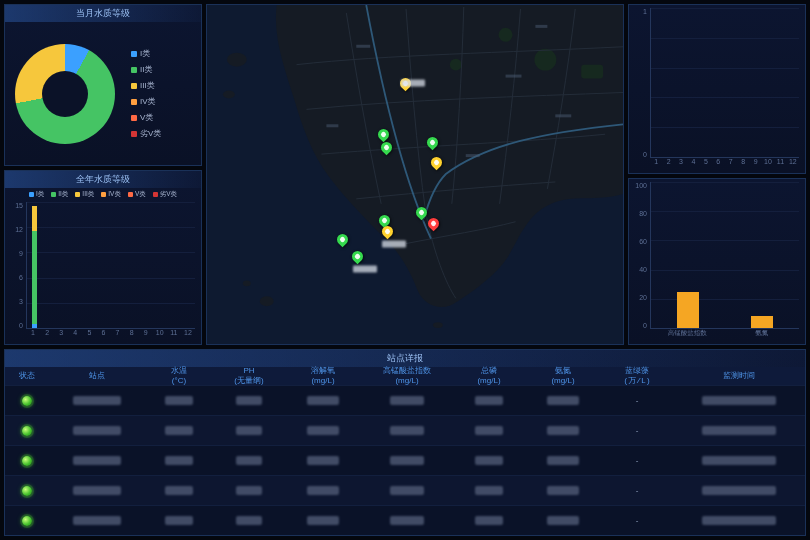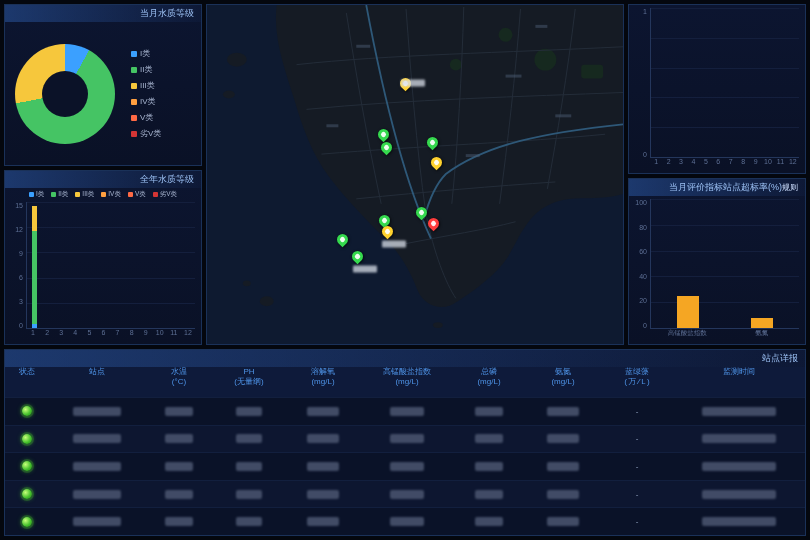--- a/index.html
+++ b/index.html
@@ -3,21 +3,21 @@
 <meta charset="utf-8">
 <style>
   html,body{margin:0;padding:0;background:#04070e;}
   body{width:810px;height:540px;overflow:hidden;font-family:"Liberation Sans",sans-serif;color:#aab6cf;}
   .wrap{width:810px;height:540px;box-sizing:border-box;padding:4px;display:flex;flex-direction:column;gap:4px;background:#04070e;}
   .toprow{display:flex;gap:4px;height:341px;}
   .col-left{width:198px;display:flex;flex-direction:column;gap:4px;}
   .col-right{width:178px;display:flex;flex-direction:column;gap:4px;}
   .col-map{flex:1;position:relative;}
   .panel{background:linear-gradient(180deg,#0c1530,#0a1126);border:1px solid #1a3158;display:flex;flex-direction:column;overflow:hidden;box-sizing:border-box;}
-  .phead{height:17px;flex:none;display:flex;align-items:center;justify-content:flex-end;padding:0 7px;background:linear-gradient(90deg,rgba(42,86,160,.55),rgba(42,86,160,.06));font-size:9px;color:#9dc2f5;}
+  .phead{height:17px;flex:none;display:flex;align-items:center;justify-content:center;padding:0 7px;background:linear-gradient(90deg,rgba(42,86,160,.55),rgba(42,86,160,.06));font-size:9px;color:#9dc2f5;}
   .rulebtn{font-size:8px;color:#cfe0ff;cursor:pointer;}
   
   .donut-body{flex:1;display:flex;align-items:center;padding:6px 10px;}
   .donut{width:100px;height:100px;border-radius:50%;position:relative;flex:none;}
   .donut::after{content:'';position:absolute;inset:27px;border-radius:50%;background:#0b1228;}
   .legend-v{display:flex;flex-direction:column;gap:5px;margin-left:16px;}
   .legend-h{display:flex;gap:7px;justify-content:center;padding:2px 0 0 0;flex:none;}
   .lg{display:flex;align-items:center;gap:3px;font-size:8px;color:#a7b4cf;white-space:nowrap;}
   .lg i{width:6px;height:6px;display:inline-block;border-radius:1px;flex:none;}
   .legend-h .lg{font-size:6.5px;gap:2px;}
@@ -39,21 +39,21 @@
   .rate-x span{font-size:6.5px;}
   
   .mappanel{background:#0e1a30;border:1px solid #1a3158;position:relative;height:100%;box-sizing:border-box;}
   .mappanel svg{position:absolute;inset:0;width:100%;height:100%;}
   .pinlayer{position:absolute;inset:0;}
   .pin{position:absolute;width:11px;height:11px;border-radius:50% 50% 50% 0;transform:rotate(-45deg);margin-left:-5px;margin-top:-12px;box-shadow:0 1px 3px rgba(0,0,0,.8);}
   .pin::after{content:'';position:absolute;inset:3px;border-radius:50%;background:rgba(255,255,255,.92);}
   .maplabel{position:absolute;width:24px;height:7px;background:#d8dee8;opacity:.75;filter:blur(1px);border-radius:1px;transform:translate(-50%,-50%);}
   
   .bottom{flex:1;min-height:0;}
-  .thead{height:30px;flex:none;display:flex;align-items:flex-start;background:#0e1a3a;}
+  .thead{height:18px;flex:none;display:flex;align-items:center;background:#0e1a3a;}
   .th{font-size:8px;color:#4e93e6;text-align:center;line-height:1.3;box-sizing:border-box;}
   .tbody{flex:1;display:flex;flex-direction:column;}
   .tr{flex:1;display:flex;align-items:center;border-top:1px solid #121f3e;}
   .tr:nth-child(even){background:#0d1630;}
   .tr:nth-child(odd){background:#0a1228;}
   .td{display:flex;justify-content:center;align-items:center;font-size:8px;color:#8fa0bd;box-sizing:border-box;}
   .dot{width:10px;height:10px;border-radius:50%;background:radial-gradient(circle at 35% 35%,#c6ff7a,#46c12d 55%,#1f7a12);box-shadow:0 0 0 2px rgba(70,193,45,.25),0 0 5px rgba(70,193,45,.8);}
   .pill{display:inline-block;height:9px;border-radius:2px;background:#4b5570;filter:blur(1.3px);opacity:.85;}
 </style>
 </head>
@@ -284,24 +284,20 @@
                 <span>9</span>
                 <span>10</span>
                 <span>11</span>
                 <span>12</span>
               </div>
             </div>
         </div>
       </div>
 
       <div class="panel" style="flex:1;">
-        <div class="phead">
-          <span>当月评价指标站点超标率(%)</span>
-          <span class="rulebtn">规则</span>
-        </div>
         <div class="chartwrap" id="rate-chart">
           <div class="chartrow">
               <div class="yaxis">
                 <span>100</span>
                 <span>80</span>
                 <span>60</span>
                 <span>40</span>
                 <span>20</span>
                 <span>0</span>
               </div>

